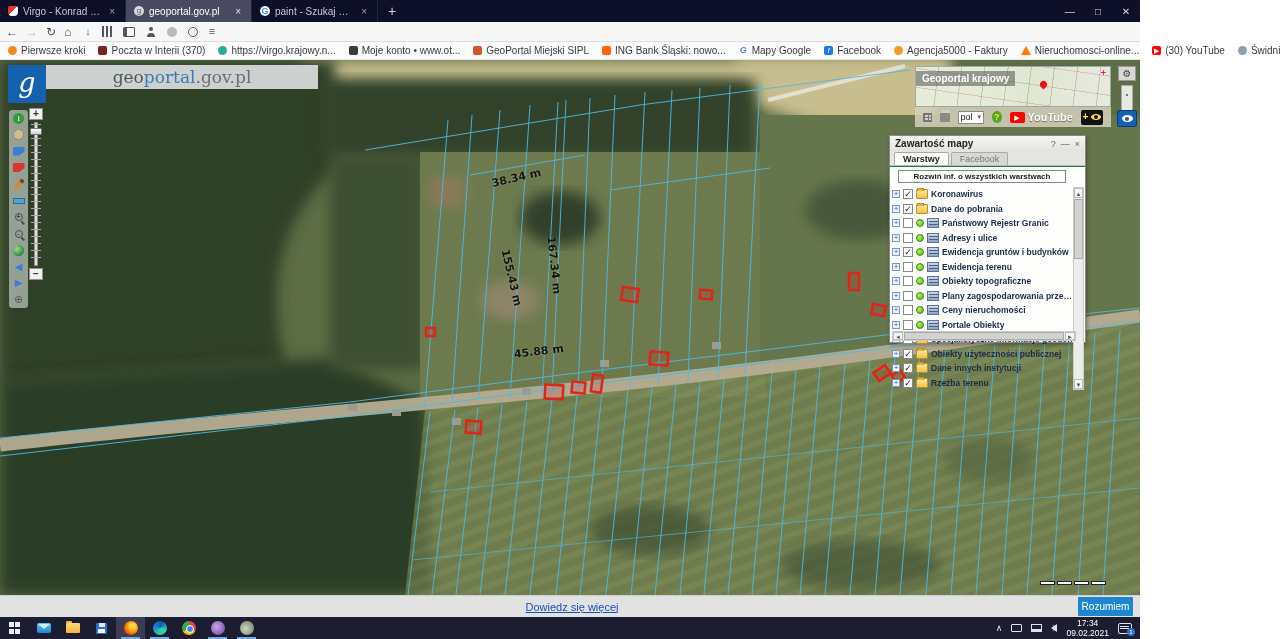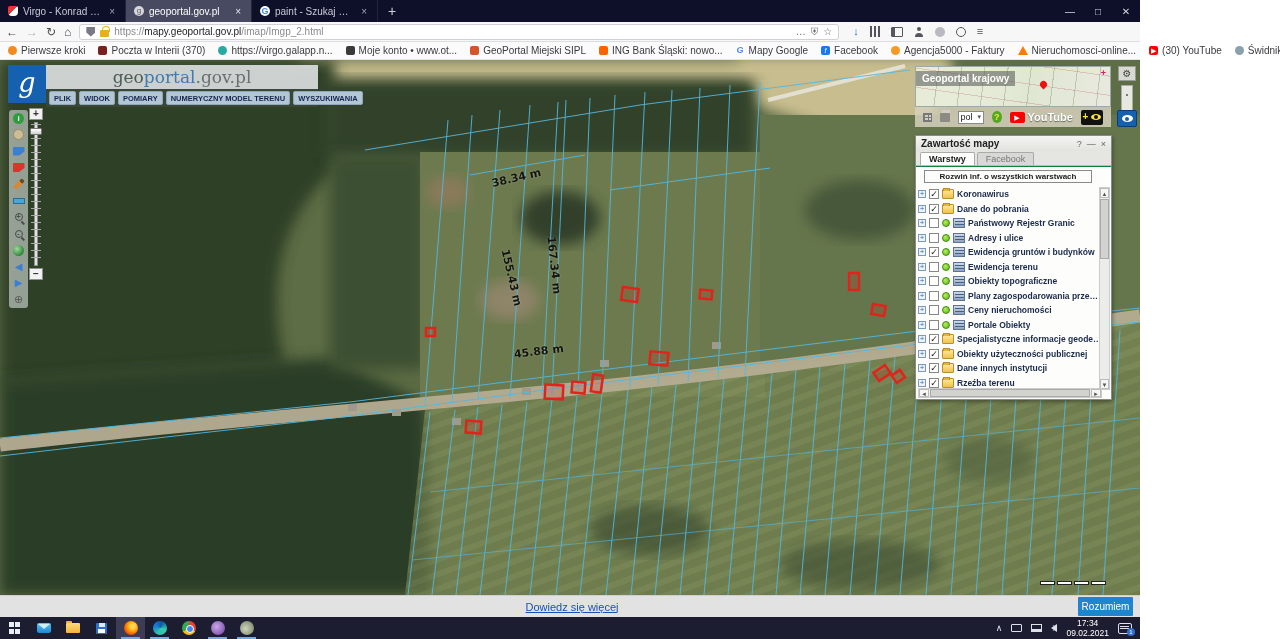--- a/index.html
+++ b/index.html
@@ -123,21 +123,21 @@
   .acc-eye::before { content:""; position:absolute; left:3px; top:1px; width:4px; height:4px; background:#111; border-radius:50%; }
 
   
   .gear-btn { position:absolute; left:1118px; top:6px; width:18px; height:15px; background:rgba(230,230,225,.9); border:1px solid #999; color:#444; font-size:10px; text-align:center; line-height:14px; }
   .mini-col { position:absolute; left:1121px; top:25px; width:12px; height:36px; background:rgba(245,245,242,.9); border:1px solid #aaa; display:flex; flex-direction:column; align-items:center; justify-content:space-around; color:#555; font-size:7px; }
   .eye-btn { position:absolute; left:1117px; top:50px; width:20px; height:17px; background:#1660b0; border:1px solid #0c3e76; border-radius:2px; display:flex; align-items:center; justify-content:center; }
   .eye-btn .w-eye { width:11px; height:7px; background:#fff; border-radius:50%; position:relative; }
   .eye-btn .w-eye::before { content:""; position:absolute; left:3.5px; top:1.5px; width:4px; height:4px; background:#1660b0; border-radius:50%; }
 
   
-  .layers-panel { position:absolute; left:915px; top:75px; width:197px; height:265px; background:#15803d; border:1px solid #8a8a8a; box-shadow:1px 2px 4px rgba(0,0,0,.35); }
+  .layers-panel { position:absolute; left:889px; top:75px; width:197px; height:208px; background:#15803d; border:1px solid #8a8a8a; box-shadow:1px 2px 4px rgba(0,0,0,.35); }
   .lp-header { height:15px; display:flex; align-items:center; padding:0 5px; font-size:10px; font-weight:bold; color:#222; background:linear-gradient(#f5f5f3,#e2e2de); }
   .lp-hbtns { margin-left:auto; display:flex; gap:5px; color:#666; font-size:9px; font-weight:normal; }
   .lp-tabs { height:15px; display:flex; gap:2px; padding:1px 4px 0; background:#e5e5e1; border-bottom:1px solid #bbb; }
   .lp-tab { font-size:9px; padding:1px 8px; border:1px solid #aaa; border-bottom:none; border-radius:2px 2px 0 0; color:#777; background:#d8d8d4; }
   .lp-tab.active { background:#fdfdfc; color:#222; font-weight:bold; }
   .lp-body { position:absolute; left:0; top:31px; right:0; bottom:0; background:#fdfdfc; }
   .lp-expand { position:absolute; left:8px; top:3px; width:168px; height:13px; background:#fcfcfa; border:1px solid #8a8a8a; font-size:8px; font-weight:bold; color:#222; text-align:center; line-height:11px; white-space:nowrap; overflow:hidden; }
   .lp-rows { position:absolute; left:2px; top:20px; width:184px; height:203px; overflow:hidden; }
   .lrow { display:flex; align-items:center; gap:3px; height:14.5px; white-space:nowrap; }
   .plus { width:8px; height:8px; flex:0 0 8px; border:1px solid #7a9ac2; background:#eef3fa; color:#3a6aaa; font-size:8px; line-height:6px; text-align:center; }
@@ -227,28 +227,20 @@
       <span>□</span>
       <span>✕</span>
     </div>
   </div>
 
   <div class="navbar">
     <span class="navbtn">←</span>
     <span class="navbtn dis">→</span>
     <span class="navbtn">↻</span>
     <span class="navbtn">⌂</span>
-    <div class="urlbar">
-      <span class="shield-ic"></span>
-      <span class="lock-ic"></span>
-      <span class="urltext"><span>https://</span><span class="host">mapy.geoportal.gov.pl</span><span>/imap/Imgp_2.html</span></span>
-      <span class="urlact">…</span>
-      <span class="urlact">⛨</span>
-      <span class="urlact">☆</span>
-    </div>
     <div class="navicons">
       <span class="nic dl-ic">↓</span>
       <span class="lib-ic"></span>
       <span class="sb-ic"></span>
       <span class="person-ic"></span>
       <span class="circle-ic"></span>
       <span class="profile-ic"></span>
       <span class="nic">≡</span>
     </div>
   </div>
@@ -257,21 +249,21 @@
     <span class="bm">
         <i class="bi b1"></i>
         <span>Pierwsze kroki</span>
       </span>
     <span class="bm">
         <i class="bi b2"></i>
         <span>Poczta w Interii (370)</span>
       </span>
     <span class="bm">
         <i class="bi b3"></i>
-        <span>https://virgo.galapp.n...</span>
+        <span>https://virgo.krajowy.n...</span>
       </span>
     <span class="bm">
         <i class="bi b4"></i>
         <span>Moje konto • www.ot...</span>
       </span>
     <span class="bm">
         <i class="bi b5"></i>
         <span>GeoPortal Miejski SIPL</span>
       </span>
     <span class="bm">
@@ -410,27 +402,20 @@
       </g>
     </svg>
 
     <div class="mlabel m1">38.34 m</div>
     <div class="mlabel m2">155.43 m</div>
     <div class="mlabel m3">167.34 m</div>
     <div class="mlabel m4">45.88 m</div>
 
     <div class="gp-logo">g</div>
     <div class="gp-title"><span class="t-geo">geo</span><span class="t-portal">portal</span><span class="t-suffix">.gov.pl</span></div>
-    <div class="gp-menu">
-      <span class="mi">PLIK</span>
-      <span class="mi">WIDOK</span>
-      <span class="mi">POMIARY</span>
-      <span class="mi">NUMERYCZNY MODEL TERENU</span>
-      <span class="mi">WYSZUKIWANIA</span>
-    </div>
 
     <div class="tools">
       <span class="tool">
           <span class="ic-info">i</span>
         </span>
       <span class="tool">
           <span class="ic-id"></span>
         </span>
       <span class="tool">
           <span class="ic-selblue"></span>

